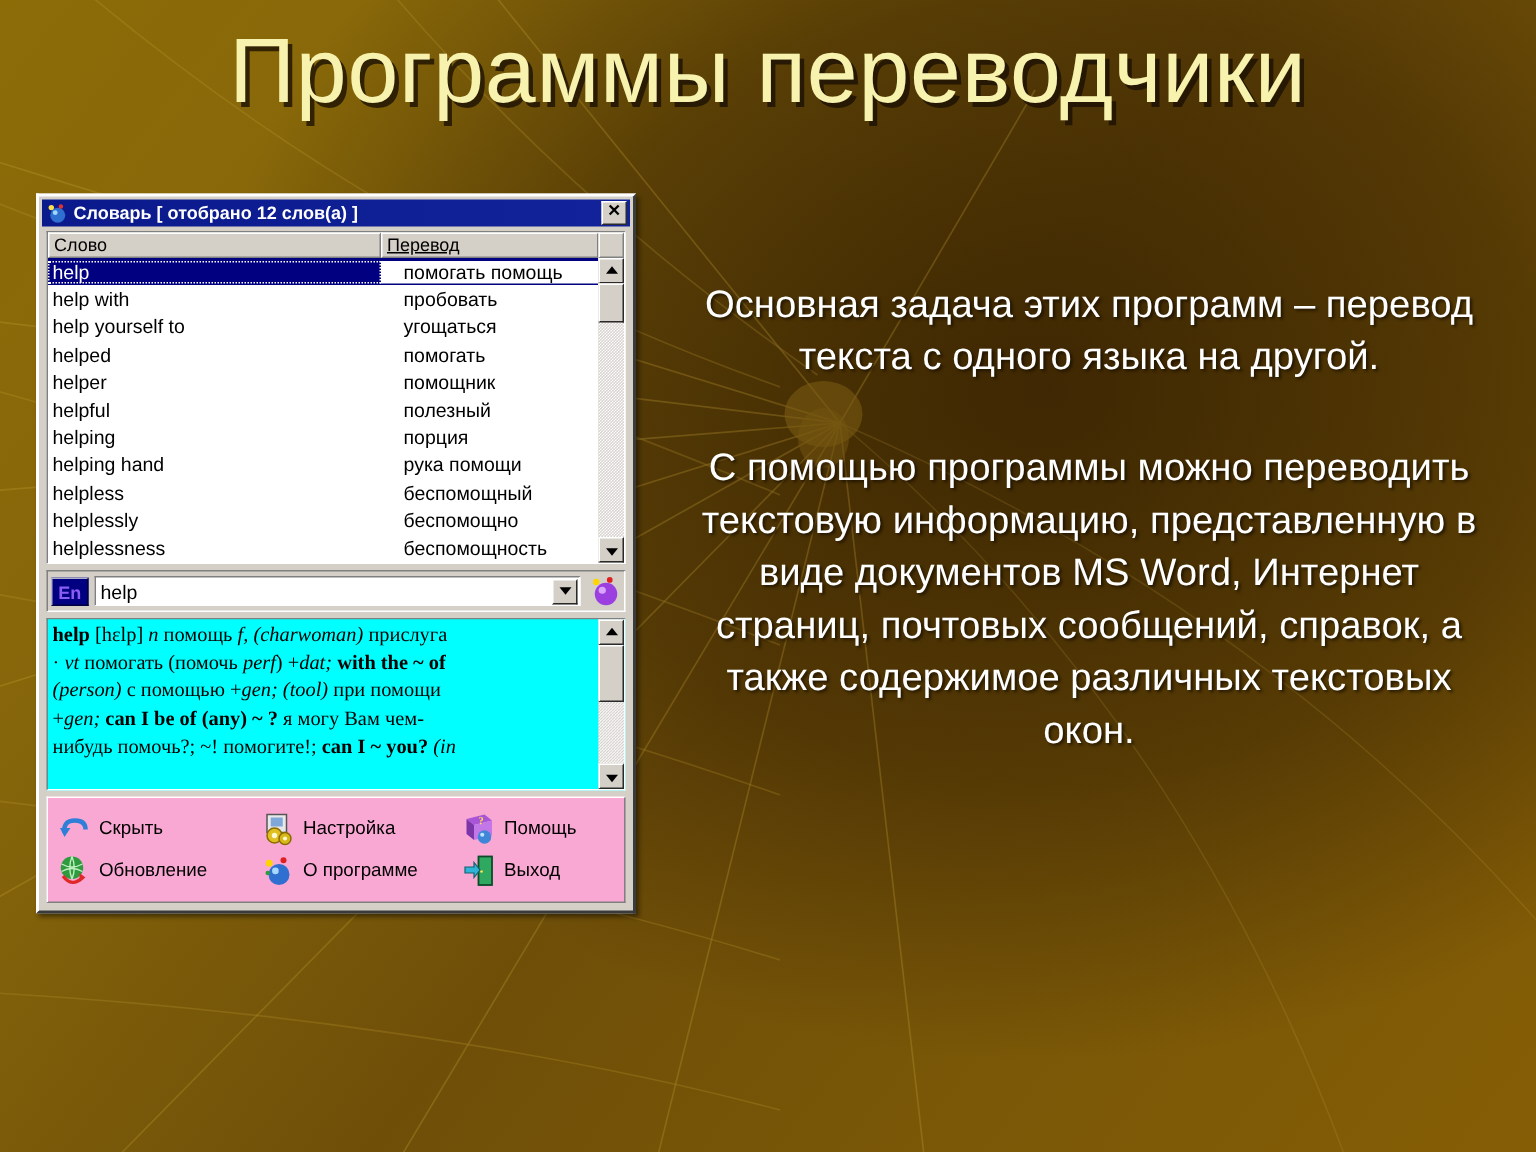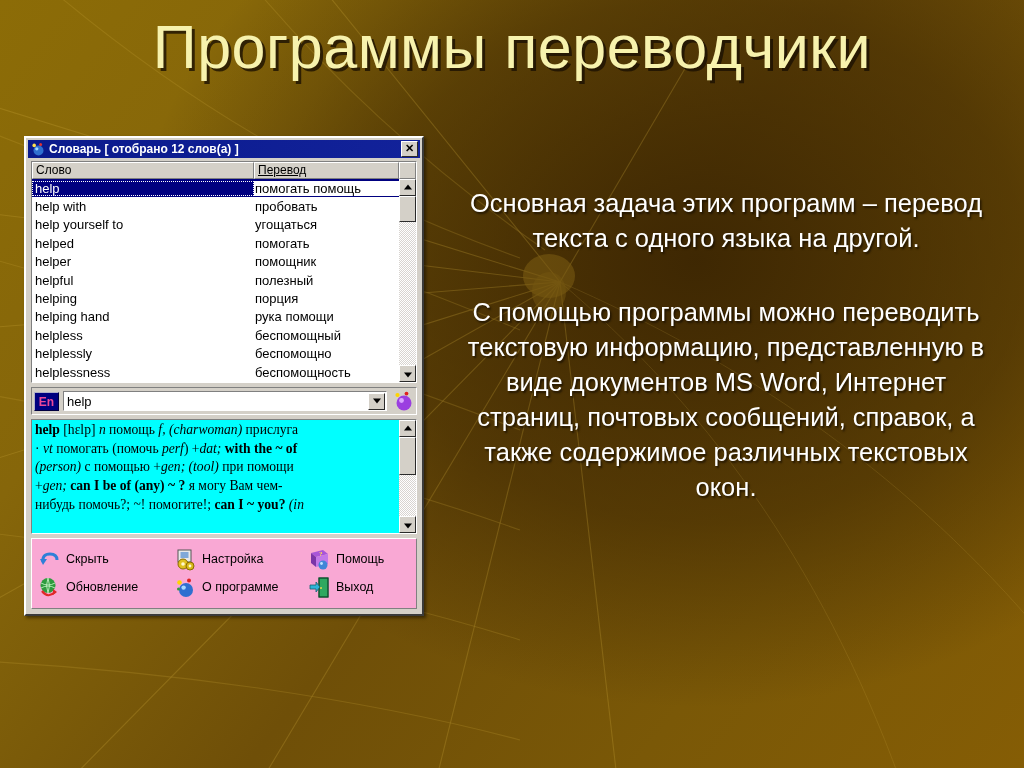--- a/index.html
+++ b/index.html
@@ -60,21 +60,21 @@
     line-height: 35px;
     text-shadow: 1.5px 1.5px 2px rgba(20,12,2,0.75);
   }
   .body-text p { margin: 0; }
   .body-text p.gap { margin-top: 39px; }
 
   
   .win {
     position: absolute;
     left: 24px;
-    top: 136px;
+    top: 129px;
     width: 400px;
     background: #d4d0c8;
     border-top: 2px solid #ffffff;
     border-left: 2px solid #ffffff;
     border-right: 2px solid #3b3b3b;
     border-bottom: 2px solid #3b3b3b;
     box-shadow: 2px 2px 3px rgba(0,0,0,0.45);
     box-sizing: border-box;
     padding: 2px;
     font-size: 12px;
@@ -178,21 +178,21 @@
   .row.sel .c-word { color: #ffffff; outline: 1px dotted #ffffff; outline-offset: -1px; }
   .c-word {
     width: 222px;
     padding-left: 3px;
     box-sizing: border-box;
     white-space: nowrap;
     overflow: hidden;
   }
   .c-tr {
     flex: 1 1 auto;
-    padding-left: 1px;
+    padding-left: 15px;
     box-sizing: border-box;
     white-space: nowrap;
     overflow: hidden;
     color: #000;
   }
   .row.sel .c-tr { background: #ffffff; }
 
   
   .vscroll {
     width: 17px;
@@ -252,21 +252,21 @@
     padding: 2px;
     border-top: 1px solid #808080;
     border-left: 1px solid #808080;
     border-right: 1px solid #ffffff;
     border-bottom: 1px solid #ffffff;
     background: #d4d0c8;
   }
   .lang-btn {
     width: 25px; height: 19px;
     background: #000080;
-    color: #ec4899;
+    color: #8b5cf6;
     font-size: 12px;
     font-weight: bold;
     text-align: center;
     line-height: 19px;
     border-top: 1px solid #b0b0c8;
     border-left: 1px solid #b0b0c8;
     border-right: 1px solid #000040;
     border-bottom: 1px solid #000040;
     box-sizing: border-box;
     flex: 0 0 auto;

